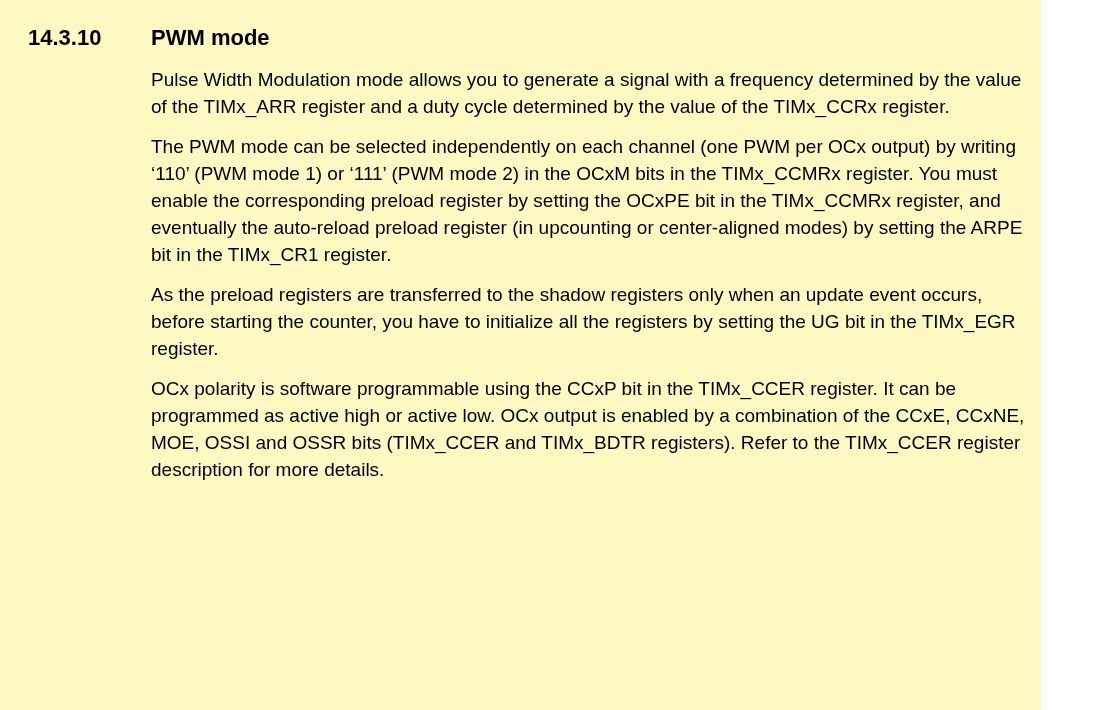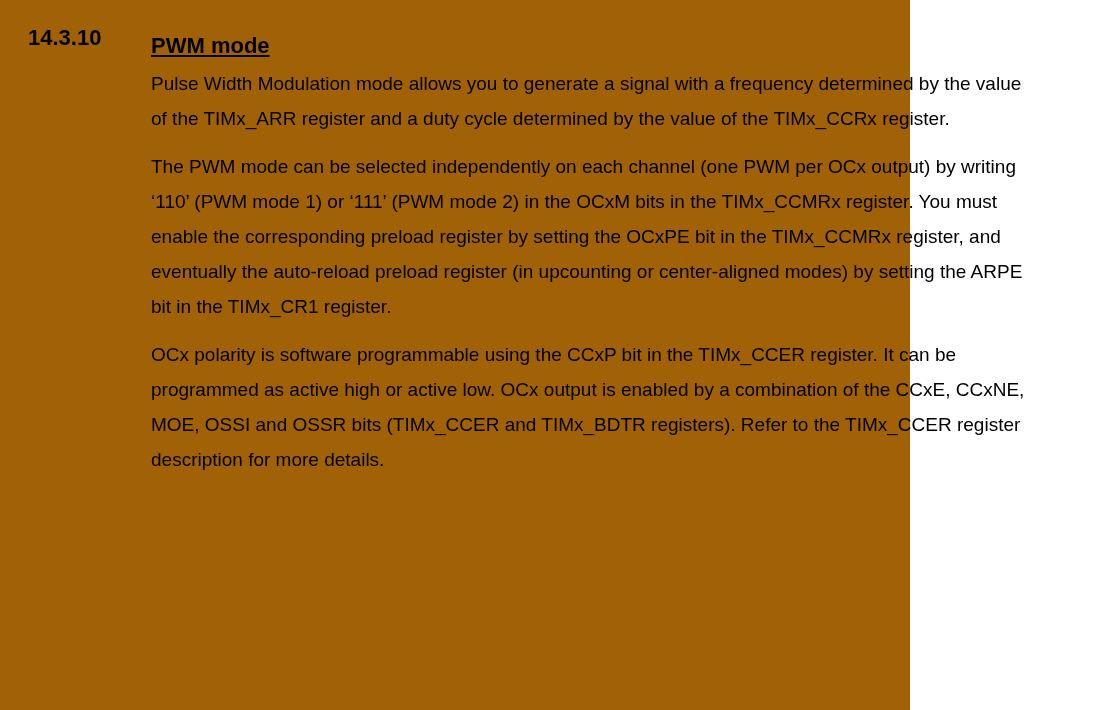--- a/index.html
+++ b/index.html
@@ -6,68 +6,68 @@
   html, body {
     width: 1107px;
     height: 710px;
     background: #ffffff;
     font-family: "Liberation Sans", sans-serif;
     color: #000000;
     overflow: hidden;
   }
   .page {
     position: relative;
-    width: 910px;
+    width: 1041px;
     height: 710px;
-    background: #a16207;
+    background: #fef9c3;
   }
   .section-heading {
     position: absolute;
     top: 24px;
     left: 0;
     width: 1107px;
     font-weight: bold;
     font-size: 22px;
     line-height: 28px;
   }
   .section-number {
     position: absolute;
     left: 28px;
     top: 0;
     white-space: nowrap;
   }
   .section-title {
     position: absolute;
     left: 151px;
-    top: 8px;
+    top: 0;
     white-space: nowrap;
-    text-decoration: underline;
   }
   .content {
     position: absolute;
     top: 66px;
     left: 151px;
     width: 901px;
   }
   .content p {
     font-size: 19px;
-    line-height: 35px;
+    line-height: 27px;
     margin: 0 16px 13px 0;
     color: #000000;
   }
 </style>
 </head>
 <body>
 
 <div class="page">
 
   <div class="section-heading">
     <span class="section-number">14.3.10</span>
     <span class="section-title">PWM mode</span>
   </div>
 
   <div class="content">
     <p>Pulse Width Modulation mode allows you to generate a signal with a frequency determined by the value of the TIMx_ARR register and a duty cycle determined by the value of the TIMx_CCRx register.</p>
     <p>The PWM mode can be selected independently on each channel (one PWM per OCx output) by writing ‘110’ (PWM mode 1) or ‘111’ (PWM mode 2) in the OCxM bits in the TIMx_CCMRx register. You must enable the corresponding preload register by setting the OCxPE bit in the TIMx_CCMRx register, and eventually the auto-reload preload register (in upcounting or center-aligned modes) by setting the ARPE bit in the TIMx_CR1 register.</p>
+    <p>As the preload registers are transferred to the shadow registers only when an update event occurs, before starting the counter, you have to initialize all the registers by setting the UG bit in the TIMx_EGR register.</p>
     <p>OCx polarity is software programmable using the CCxP bit in the TIMx_CCER register. It can be programmed as active high or active low. OCx output is enabled by a combination of the CCxE, CCxNE, MOE, OSSI and OSSR bits (TIMx_CCER and TIMx_BDTR registers). Refer to the TIMx_CCER register description for more details.</p>
   </div>
 
 </div>
 
 </body></html>

